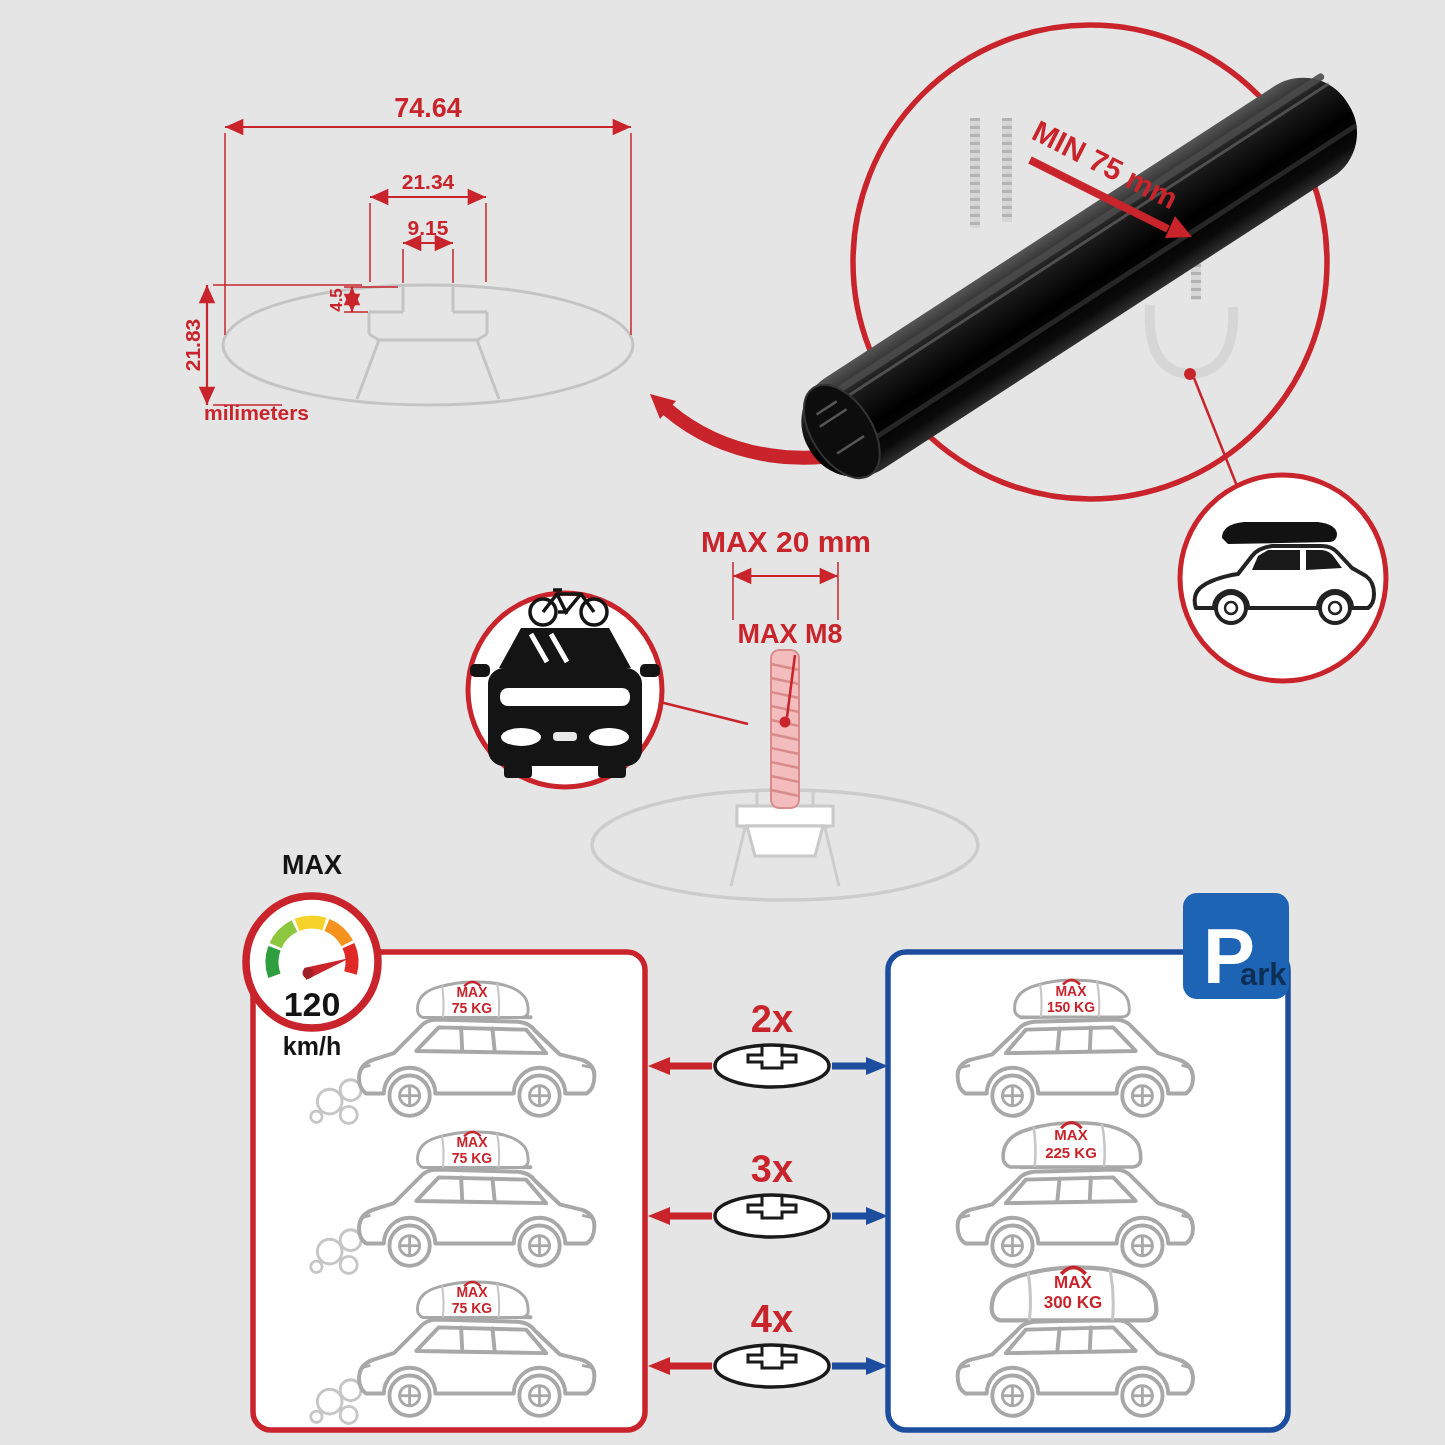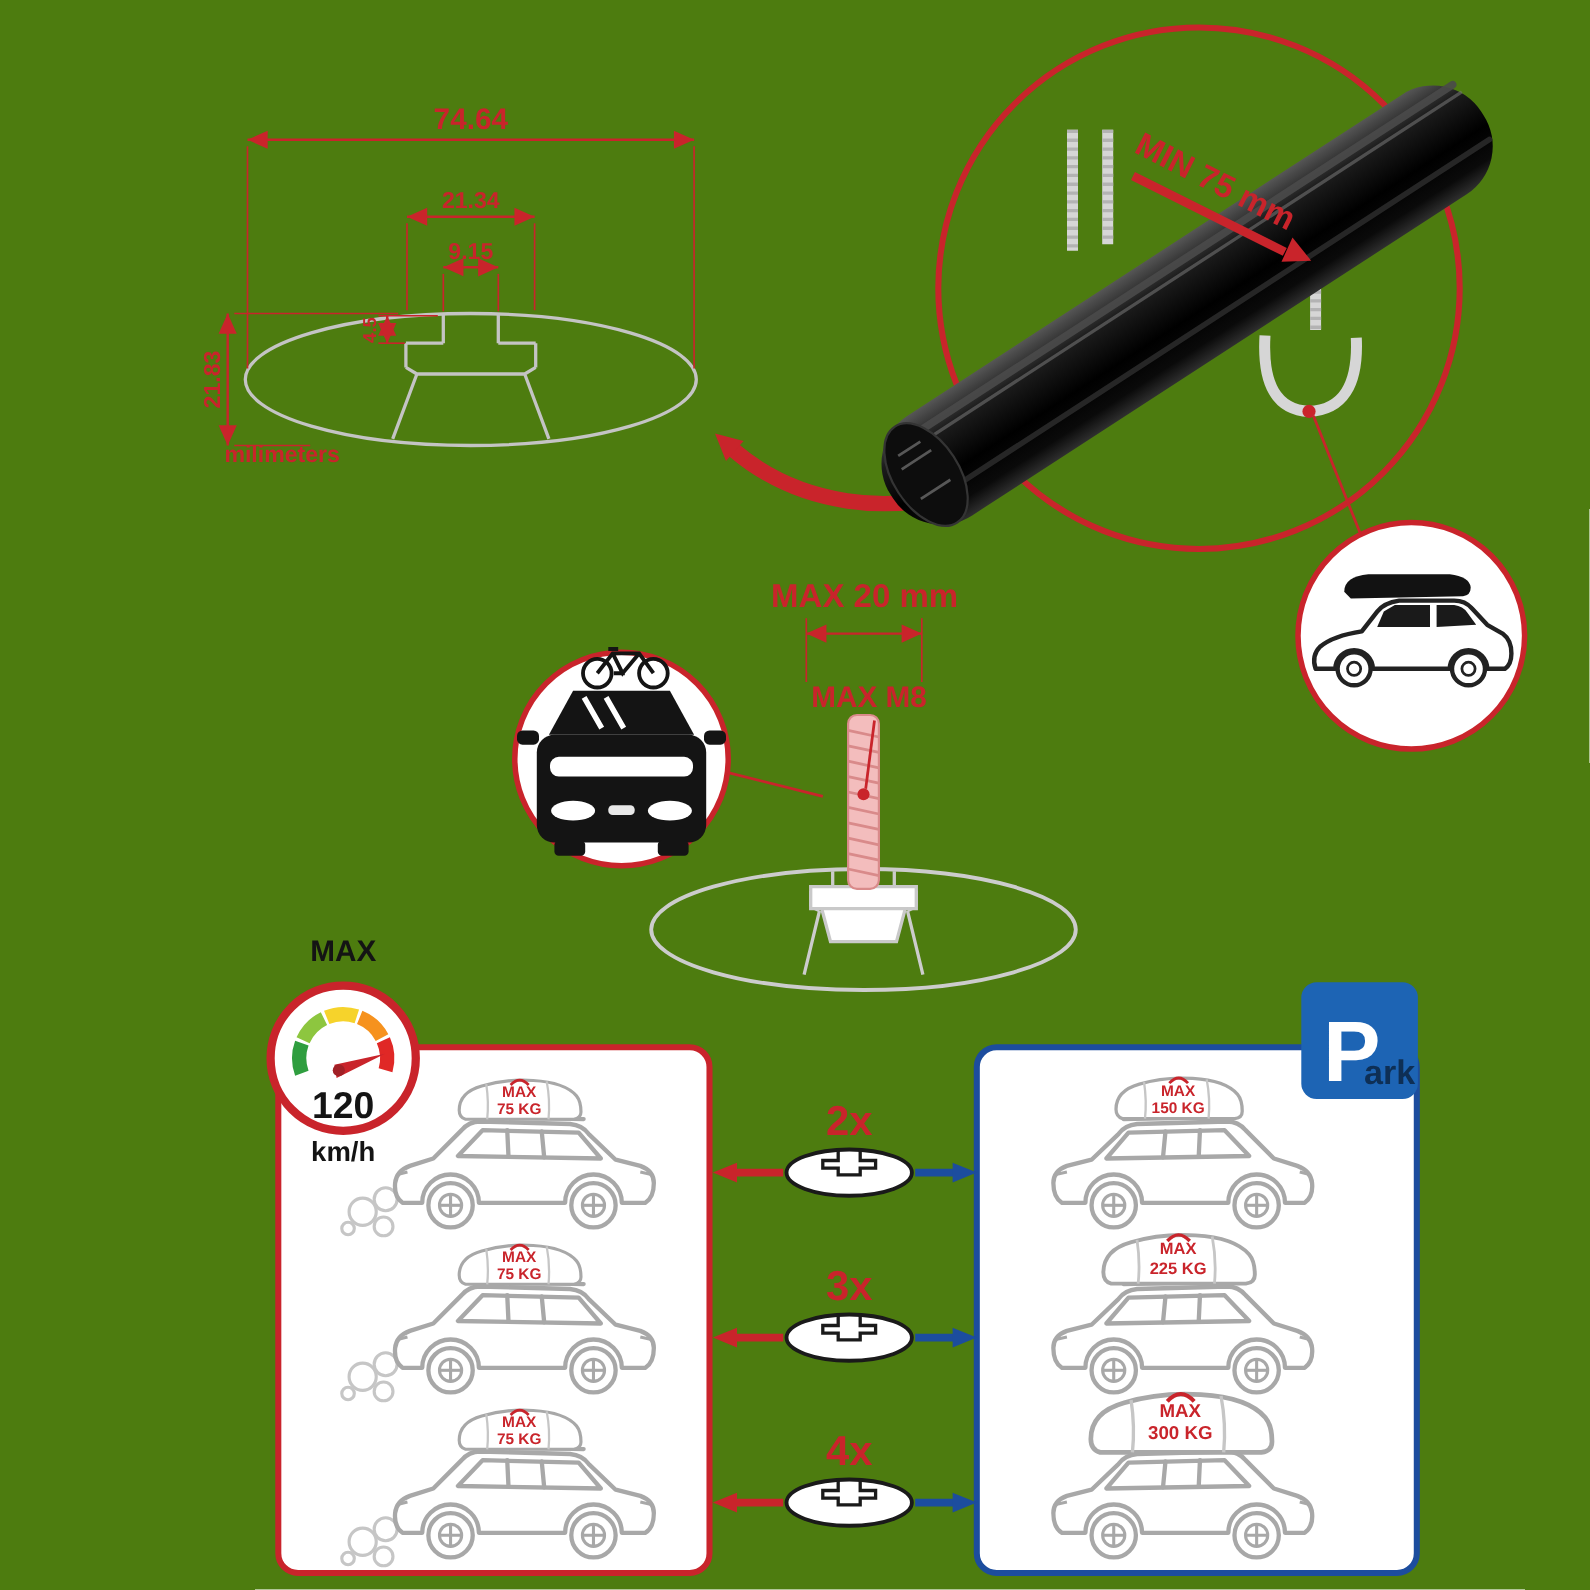--- a/index.html
+++ b/index.html
@@ -1,16 +1,16 @@
 <!DOCTYPE html>
 <html><head>
 <meta charset="utf-8">
 <style>
   html,body{margin:0;padding:0;background:#ffffff;}
-  .canvas{position:relative;width:1445px;height:1445px;background:#4d7c0f;overflow:hidden;
+  .canvas{position:relative;width:1445px;height:1445px;background:#e5e5e5;overflow:hidden;
           font-family:"Liberation Sans",sans-serif;}
   .canvas > svg{position:absolute;left:0;top:0;}
   svg text{font-family:"Liberation Sans","DejaVu Sans",sans-serif;}
   .t-red{fill:#c9242b;font-weight:bold;}
   .t-black{fill:#141414;font-weight:bold;}
   .t-white{fill:#ffffff;font-weight:bold;}
   .t-navy{fill:#0e2f55;font-weight:bold;}
   .mid{text-anchor:middle;}
   .fs14{font-size:14px}.fs15{font-size:15px}.fs17{font-size:17px}
   .fs21{font-size:21px}.fs25{font-size:25px}.fs27{font-size:27px}

